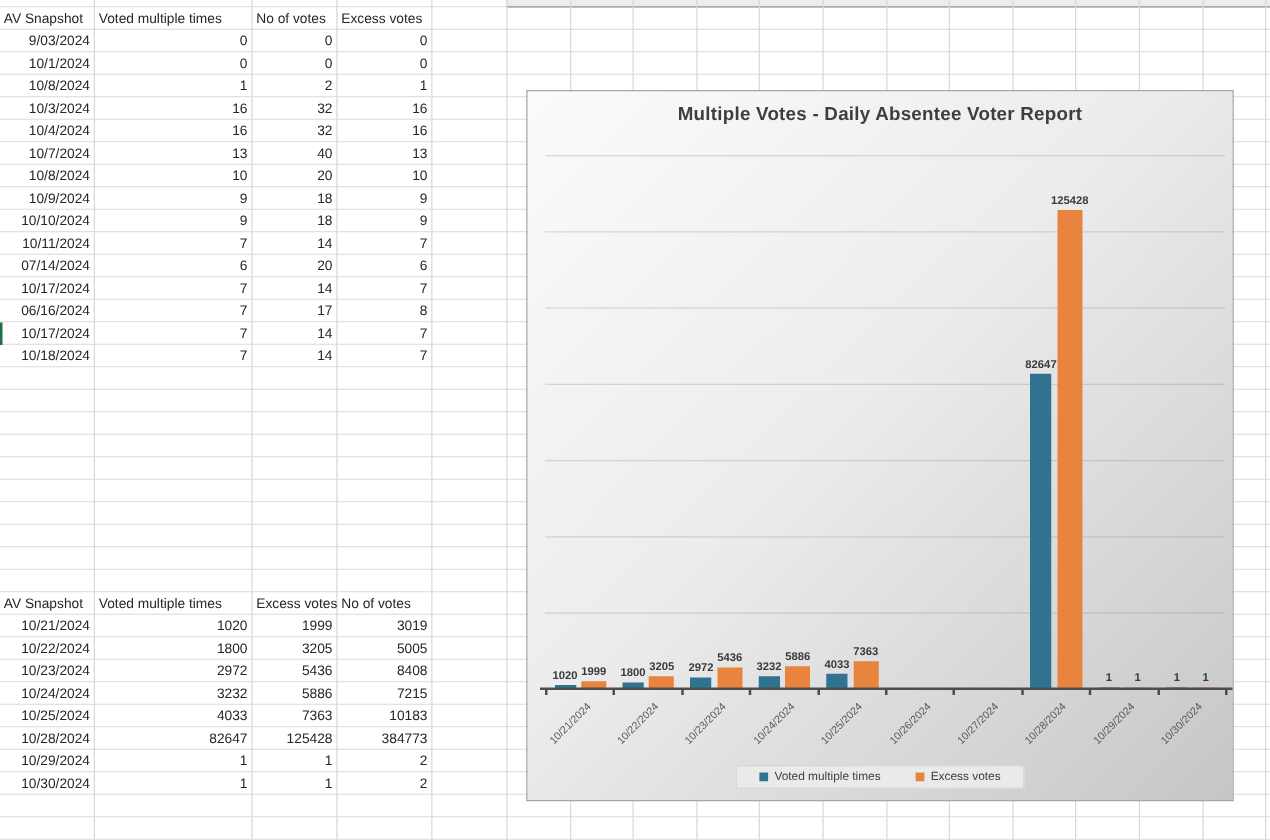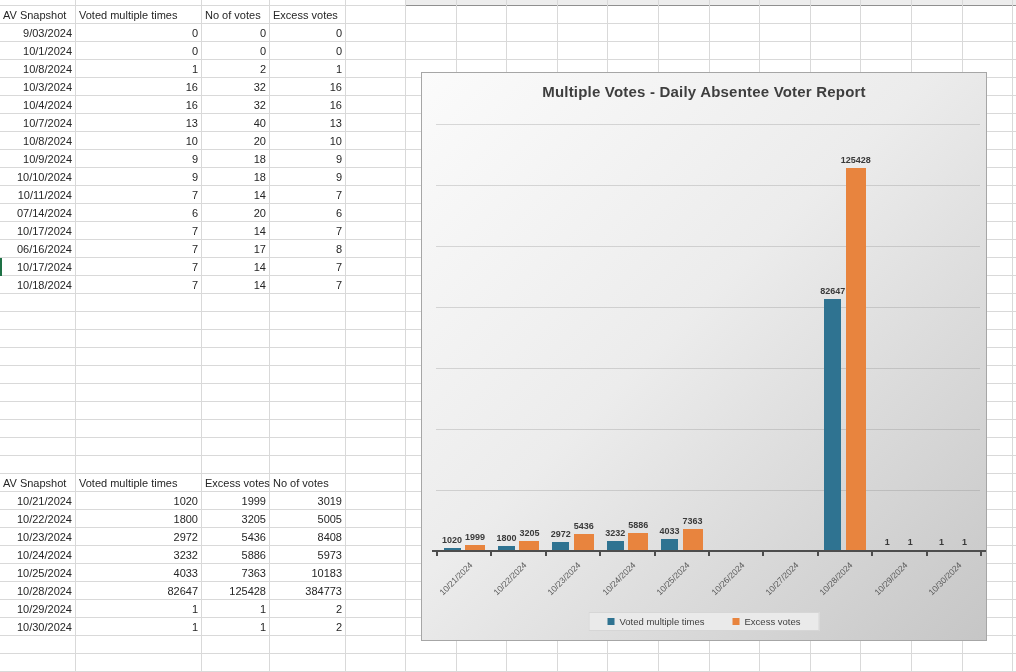--- a/index.html
+++ b/index.html
@@ -138,21 +138,21 @@
       <div class="cell num">1800</div>
       <div class="cell num">3205</div>
       <div class="cell num">5005</div>
       <div class="cell num">10/23/2024</div>
       <div class="cell num">2972</div>
       <div class="cell num">5436</div>
       <div class="cell num">8408</div>
       <div class="cell num">10/24/2024</div>
       <div class="cell num">3232</div>
       <div class="cell num">5886</div>
-      <div class="cell num">5973</div>
+      <div class="cell num">7215</div>
       <div class="cell num">10/25/2024</div>
       <div class="cell num">4033</div>
       <div class="cell num">7363</div>
       <div class="cell num">10183</div>
       <div class="cell num">10/28/2024</div>
       <div class="cell num">82647</div>
       <div class="cell num">125428</div>
       <div class="cell num">384773</div>
       <div class="cell num">10/29/2024</div>
       <div class="cell num">1</div>

